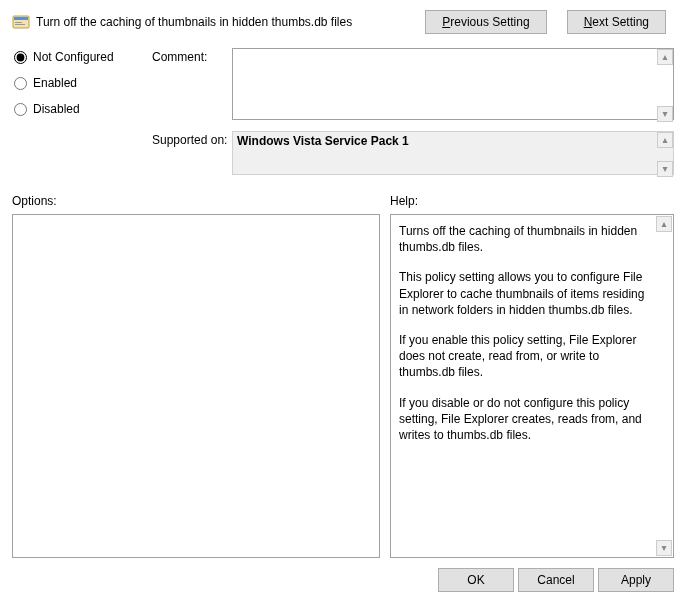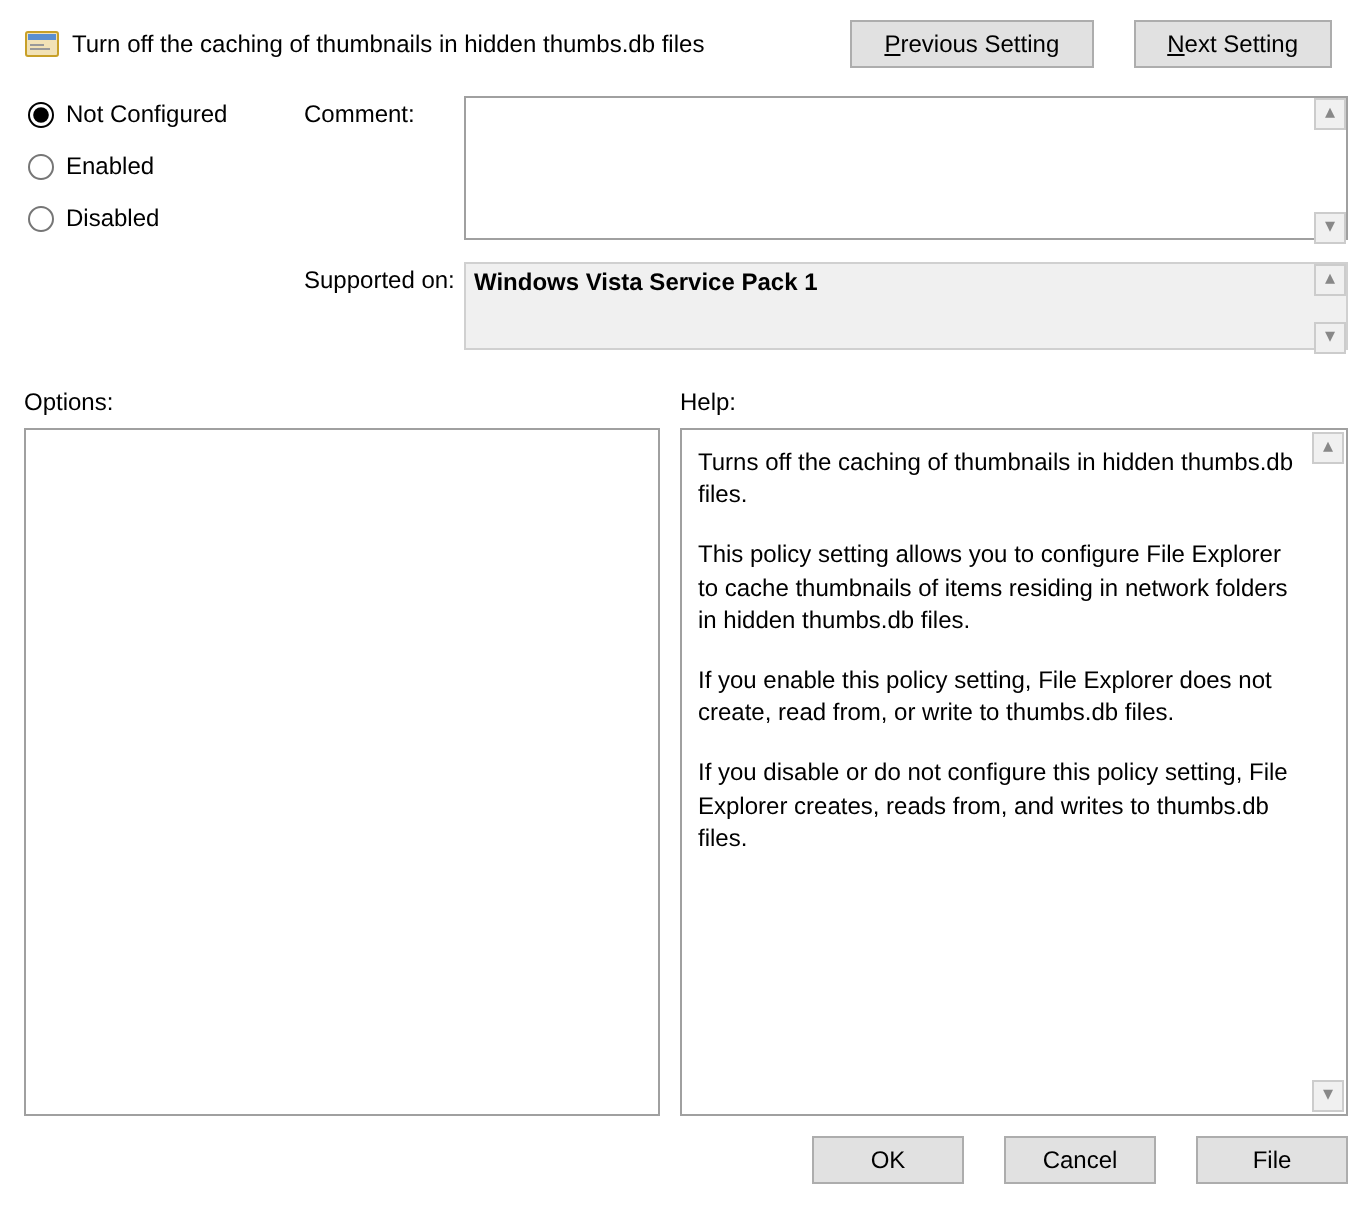--- a/index.html
+++ b/index.html
@@ -119,21 +119,21 @@
   .mid-row {
     display: flex;
     gap: 10px;
     flex: 1;
     min-height: 0;
   }
   .panel {
     display: flex;
     flex-direction: column;
   }
-  .panel-left { width: 318px; }
+  .panel-left { width: 368px; }
   .panel-right { flex: 1; }
   .panel-label {
     margin-bottom: 6px;
   }
   .panel-box {
     flex: 1;
     border: 1px solid #a0a0a0;
     background: #fff;
   }
   .help-box {
@@ -141,21 +141,21 @@
     padding: 8px 24px 8px 8px;
     line-height: 1.35;
   }
   .help-box p {
     margin: 0 0 14px 0;
   }
   .help-box p:last-child { margin-bottom: 0; }
   .footer-row {
     display: flex;
     justify-content: flex-end;
-    gap: 20px;
+    gap: 4px;
     margin-top: 10px;
   }
   .footer-row button {
     min-width: 76px;
   }
 </style>
 </head>
 <body>
 
 <div class="dialog">
@@ -227,16 +227,16 @@
         <p>If you disable or do not configure this policy setting, File Explorer creates, reads from, and writes to thumbs.db files.</p>
         <div class="sbtn up">▴</div>
         <div class="sbtn down">▾</div>
       </div>
     </div>
   </div>
 
   <div class="footer-row">
     <button>OK</button>
     <button>Cancel</button>
-    <button>File</button>
+    <button>Apply</button>
   </div>
 
 </div>
 
 </body></html>

